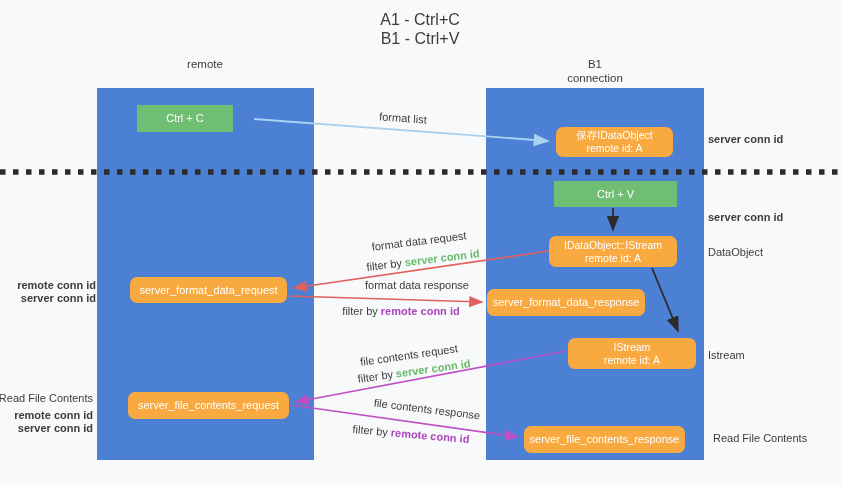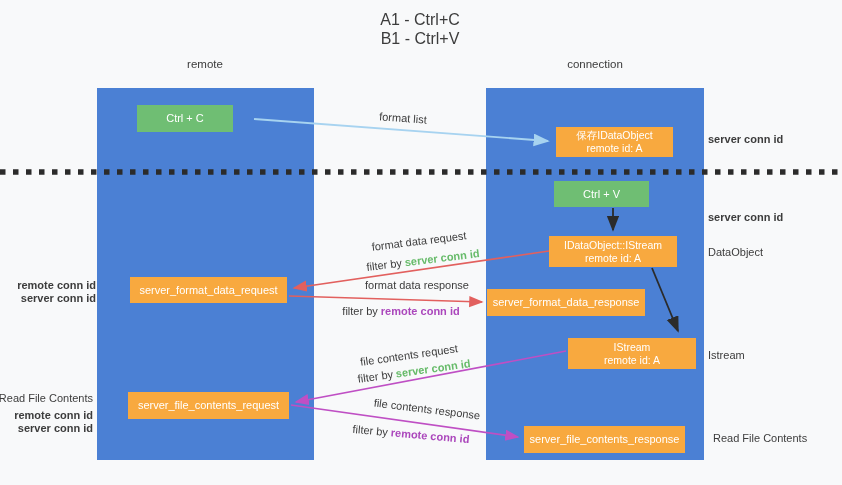--- a/index.html
+++ b/index.html
@@ -17,21 +17,21 @@
   .st-blk{stroke:var(--arrow-black,#2b2b2b);stroke-width:1.8;}
   .st-dots{stroke:var(--arrow-black,#2b2b2b);stroke-width:5.5;stroke-dasharray:5.5 7.5;}
   .mk-blue{fill:var(--arrow-lightblue,#a7d3f0);}
   .mk-red{fill:var(--arrow-red,#e2605e);}
   .mk-mag{fill:var(--arrow-magenta,#bf4fc4);}
   .mk-blk{fill:var(--arrow-black,#2b2b2b);}
 
   .box{position:absolute;z-index:3;display:flex;flex-direction:column;align-items:center;justify-content:center;
        color:#fff;text-align:center;font-size:11px;line-height:13px;}
   .green{background:var(--box-green,#6fbe73);}
-  .orange{background:var(--box-orange,#f8a93f);}
+  .orange{background:var(--box-orange,#f8a93f);border-radius:7px;}
   .box .l2{font-size:10.5px;}
 
   .title{position:absolute;left:320px;top:10px;width:200px;text-align:center;z-index:3;
          font-size:16px;line-height:19px;color:var(--text-dark,#3c3c3c);}
   .lane-head{position:absolute;top:57px;width:120px;text-align:center;z-index:3;
              font-size:11.5px;line-height:14px;color:var(--text-dark,#3c3c3c);}
 
   .albl{position:absolute;z-index:3;font-size:11px;color:var(--text-dark,#3c3c3c);white-space:nowrap;
         transform:translate(-50%,-50%) rotate(var(--r,0deg));}
   .albl .gap{margin-right:3px;}
@@ -49,20 +49,21 @@
 
   <div class="title">
     <div>A1 - Ctrl+C</div>
     <div>B1 - Ctrl+V</div>
   </div>
 
   <div class="lane-head" style="left:145px;">
     <div>remote</div>
   </div>
   <div class="lane-head" style="left:535px;">
+    <div>B1</div>
     <div>connection</div>
   </div>
 
   <div class="lane" id="lane-left"></div>
   <div class="lane" id="lane-right"></div>
 
   <svg id="arrow-layer" width="842" height="485">
     <defs>
       <marker id="m-blue" markerWidth="9" markerHeight="8" refX="8" refY="3.5" orient="auto">
           <path class="mk-blue" d="M0,0 L9,3.5 L0,7 z"></path>
@@ -87,21 +88,21 @@
     <line class="st-mag" x1="291" y1="405" x2="518" y2="437" marker-end="url(#m-mag)"></line>
   </svg>
 
   <div class="box green" style="left:137px;top:105px;width:96px;height:27px;">
     <div>Ctrl + C</div>
   </div>
   <div class="box orange" style="left:556px;top:127px;width:117px;height:30px;">
     <div class="l2">保存IDataObject</div>
     <div class="l2">remote id: A</div>
   </div>
-  <div class="box green" style="left:554px;top:181px;width:95px;height:26px;">
+  <div class="box green" style="left:554px;top:181px;width:123px;height:26px;">
     <div>Ctrl + V</div>
   </div>
   <div class="box orange" style="left:549px;top:236px;width:128px;height:31px;">
     <div class="l2">IDataObject::IStream</div>
     <div class="l2">remote id: A</div>
   </div>
   <div class="box orange" style="left:130px;top:277px;width:157px;height:26px;">
     <div>server_format_data_request</div>
   </div>
   <div class="box orange" style="left:487px;top:289px;width:158px;height:27px;">

